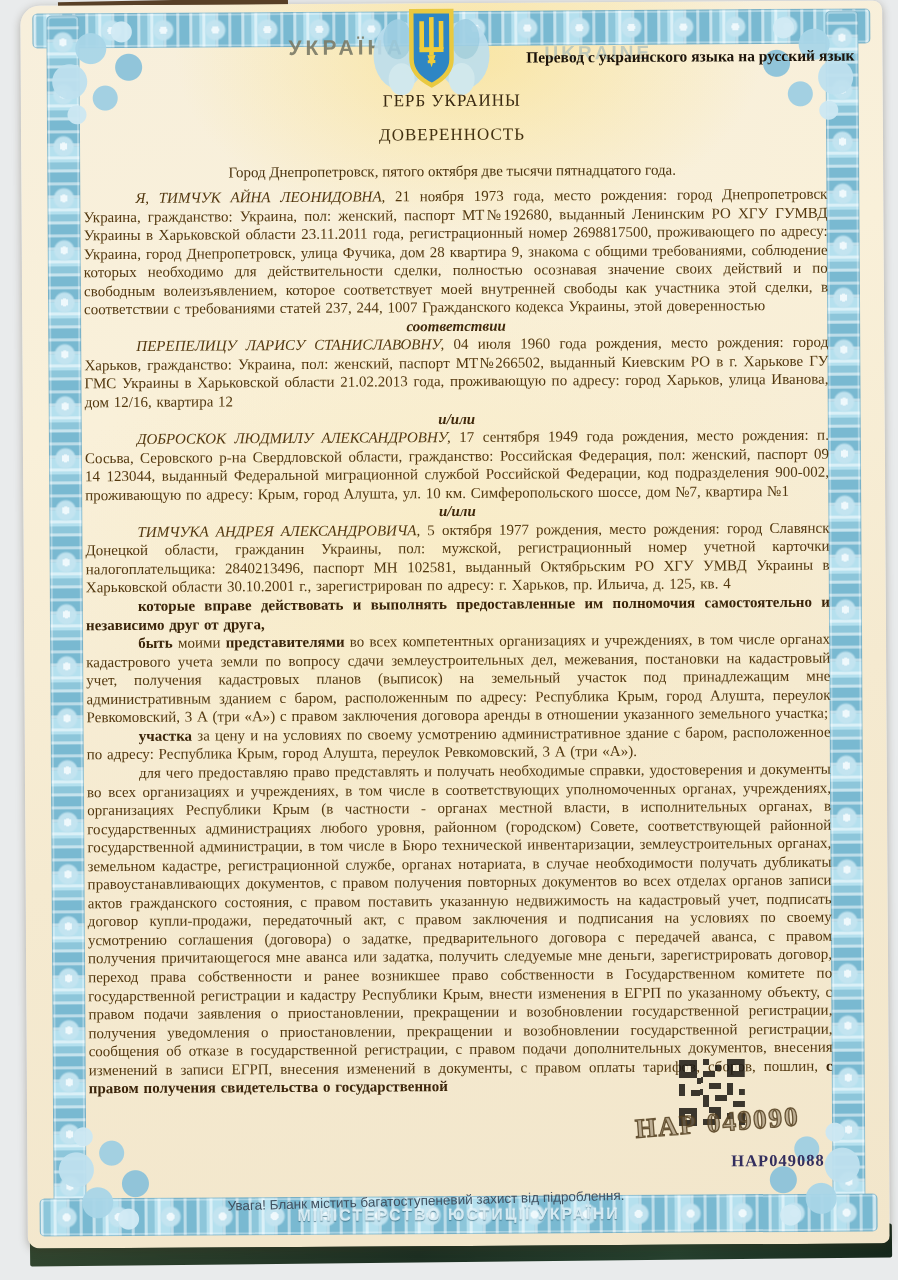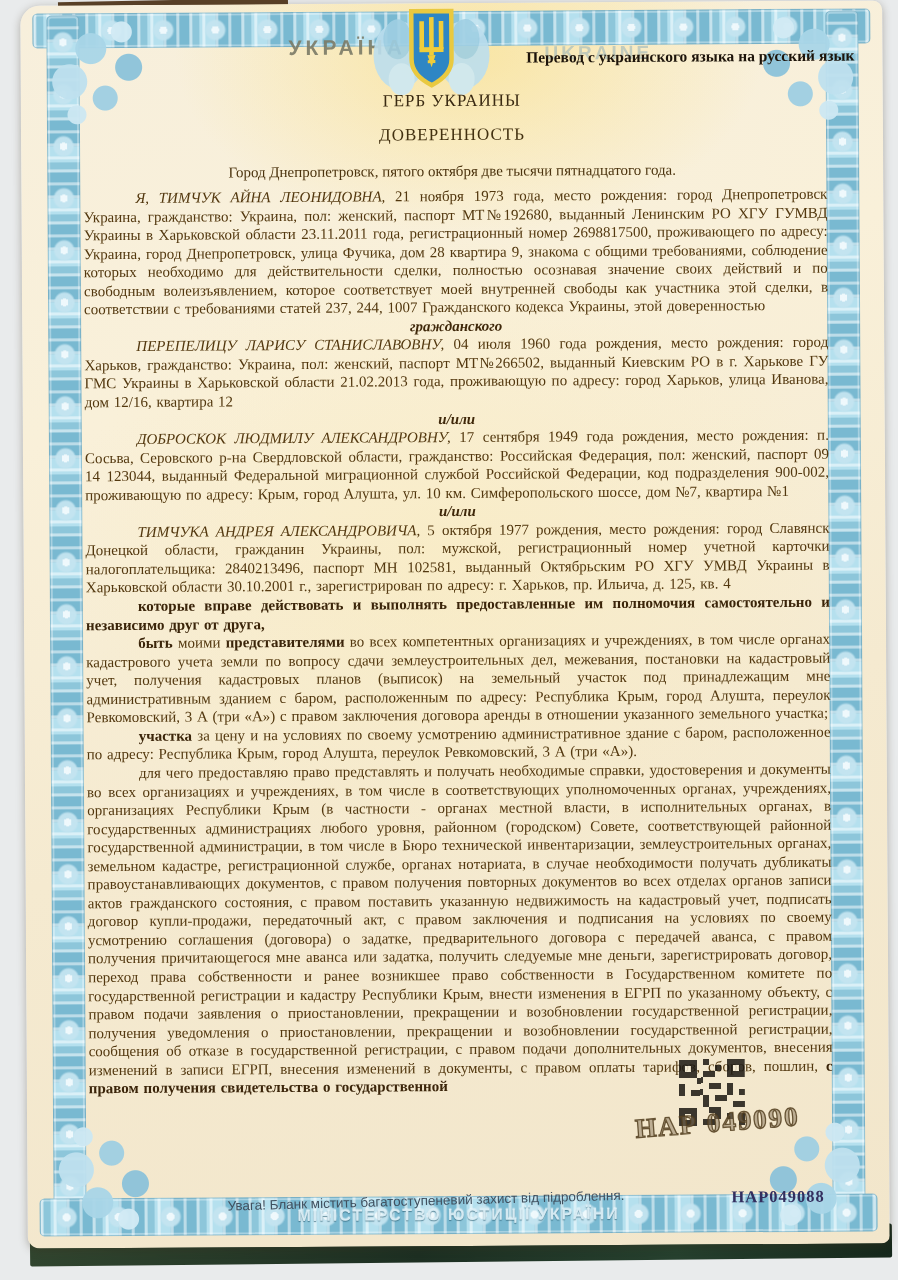--- a/index.html
+++ b/index.html
@@ -120,21 +120,21 @@
   .stamp-serial{
     position:absolute;left:608px;top:1106px;z-index:6;
     font-size:27px;font-weight:bold;letter-spacing:2px;
     color:rgba(245,238,220,.15);
     -webkit-text-stroke:1.3px rgba(82,62,30,.85);
     text-shadow:0 0 1px rgba(82,62,30,.4);
     transform:rotate(-4deg);white-space:nowrap;
   }
   .serial{
     position:absolute;left:704px;top:1150px;z-index:6;
-    font-size:16.5px;font-weight:bold;letter-spacing:1px;color:#332e5e;margin-top:36px;
+    font-size:16.5px;font-weight:bold;letter-spacing:1px;color:#332e5e;
   }
   .warning{
     position:absolute;left:200px;top:1190px;z-index:6;
     font-family:"Liberation Sans",sans-serif;font-size:13.5px;color:#40505f;
     transform:rotate(-1.2deg);white-space:nowrap;
   }
 </style>
 </head>
 <body>
 
@@ -179,21 +179,21 @@
         <rect x="66.2" y="55" width="7.6" height="3"></rect>
       </g>
     </svg>
 
     <div class="emblem-caption">ГЕРБ УКРАИНЫ</div>
     <div class="doc-title">ДОВЕРЕННОСТЬ</div>
     <div class="place-line">Город Днепропетровск, пятого октября две тысячи пятнадцатого года.</div>
 
     <div class="doc-body">
         <p class="para "><span class="i">Я, ТИМЧУК АЙНА ЛЕОНИДОВНА,</span><span> 21 ноября 1973 года, место рождения: город Днепропетровск Украина, гражданство: Украина, пол: женский, паспорт МТ№192680, выданный Ленинским РО ХГУ ГУМВД Украины в Харьковской области 23.11.2011 года, регистрационный номер 2698817500, проживающего по адресу: Украина, город Днепропетровск, улица Фучика, дом 28 квартира 9, знакома с общими требованиями, соблюдение которых необходимо для действительности сделки, полностью осознавая значение своих действий и по свободным волеизъявлением, которое соответствует моей внутренней свободы как участника этой сделки, в соответствии с требованиями статей 237, 244, 1007 Гражданского кодекса Украины, этой доверенностью</span></p>
-        <p class="para center"><span>гражданского</span></p>
+        <p class="para center"><span>соответствии</span></p>
         <p class="para "><span class="i">ПЕРЕПЕЛИЦУ ЛАРИСУ СТАНИСЛАВОВНУ,</span><span> 04 июля 1960 года рождения, место рождения: город Харьков, гражданство: Украина, пол: женский, паспорт МТ№266502, выданный Киевским РО в г. Харькове ГУ ГМС Украины в Харьковской области 21.02.2013 года, проживающую по адресу: город Харьков, улица Иванова, дом 12/16, квартира 12</span></p>
         <p class="para center"><span>и/или</span></p>
         <p class="para "><span class="i">ДОБРОСКОК ЛЮДМИЛУ АЛЕКСАНДРОВНУ,</span><span> 17 сентября 1949 года рождения, место рождения: п. Сосьва, Серовского р-на Свердловской области, гражданство: Российская Федерация, пол: женский, паспорт 09 14 123044, выданный Федеральной миграционной службой Российской Федерации, код подразделения 900-002, проживающую по адресу: Крым, город Алушта, ул. 10 км. Симферопольского шоссе, дом №7, квартира №1</span></p>
         <p class="para center"><span>и/или</span></p>
         <p class="para "><span class="i">ТИМЧУКА АНДРЕЯ АЛЕКСАНДРОВИЧА,</span><span> 5 октября 1977 рождения, место рождения: город Славянск Донецкой области, гражданин Украины, пол: мужской, регистрационный номер учетной карточки налогоплательщика: 2840213496, паспорт МН 102581, выданный Октябрьским РО ХГУ УМВД Украины в Харьковской области 30.10.2001 г., зарегистрирован по адресу: г. Харьков, пр. Ильича, д. 125, кв. 4</span></p>
         <p class="para "><span class="b">которые вправе действовать и выполнять предоставленные им полномочия самостоятельно и независимо друг от друга,</span></p>
         <p class="para "><span class="b">быть</span><span> моими </span><span class="b">представителями</span><span> во всех компетентных организациях и учреждениях, в том числе органах кадастрового учета земли по вопросу сдачи землеустроительных дел, межевания, постановки на кадастровый учет, получения кадастровых планов (выписок) на земельный участок под принадлежащим мне административным зданием с баром, расположенным по адресу: Республика Крым, город Алушта, переулок Ревкомовский, 3 А (три «А») с правом заключения договора аренды в отношении указанного земельного участка;</span></p>
         <p class="para "><span class="b">участка</span><span> за цену и на условиях по своему усмотрению административное здание с баром, расположенное по адресу: Республика Крым, город Алушта, переулок Ревкомовский, 3 А (три «А»).</span></p>
         <p class="para "><span>для чего предоставляю право представлять и получать необходимые справки, удостоверения и документы во всех организациях и учреждениях, в том числе в соответствующих уполномоченных органах, учреждениях, организациях Республики Крым (в частности - органах местной власти, в исполнительных органах, в государственных администрациях любого уровня, районном (городском) Совете, соответствующей районной государственной администрации, в том числе в Бюро технической инвентаризации, землеустроительных органах, земельном кадастре, регистрационной службе, органах нотариата, в случае необходимости получать дубликаты правоустанавливающих документов, с правом получения повторных документов во  всех отделах органов записи актов гражданского состояния, с правом поставить указанную недвижимость на кадастровый учет, подписать договор купли-продажи, передаточный акт, с правом заключения и подписания на условиях по своему усмотрению соглашения (договора) о задатке, предварительного договора с передачей аванса, с правом получения причитающегося мне аванса или задатка, получить следуемые мне деньги, зарегистрировать договор, переход права собственности и ранее возникшее право собственности в Государственном комитете по государственной регистрации и кадастру Республики Крым, внести изменения в ЕГРП по указанному объекту, с правом подачи заявления о приостановлении, прекращении и возобновлении государственной регистрации, получения уведомления о приостановлении, прекращении и возобновлении государственной регистрации, сообщения об отказе в государственной регистрации, с правом подачи дополнительных документов, внесения изменений в записи ЕГРП, внесения изменений в документы, с правом оплаты тарифов, сборов, пошлин, </span><span class="b">с правом получения свидетельства о государственной</span></p>
       </div>

